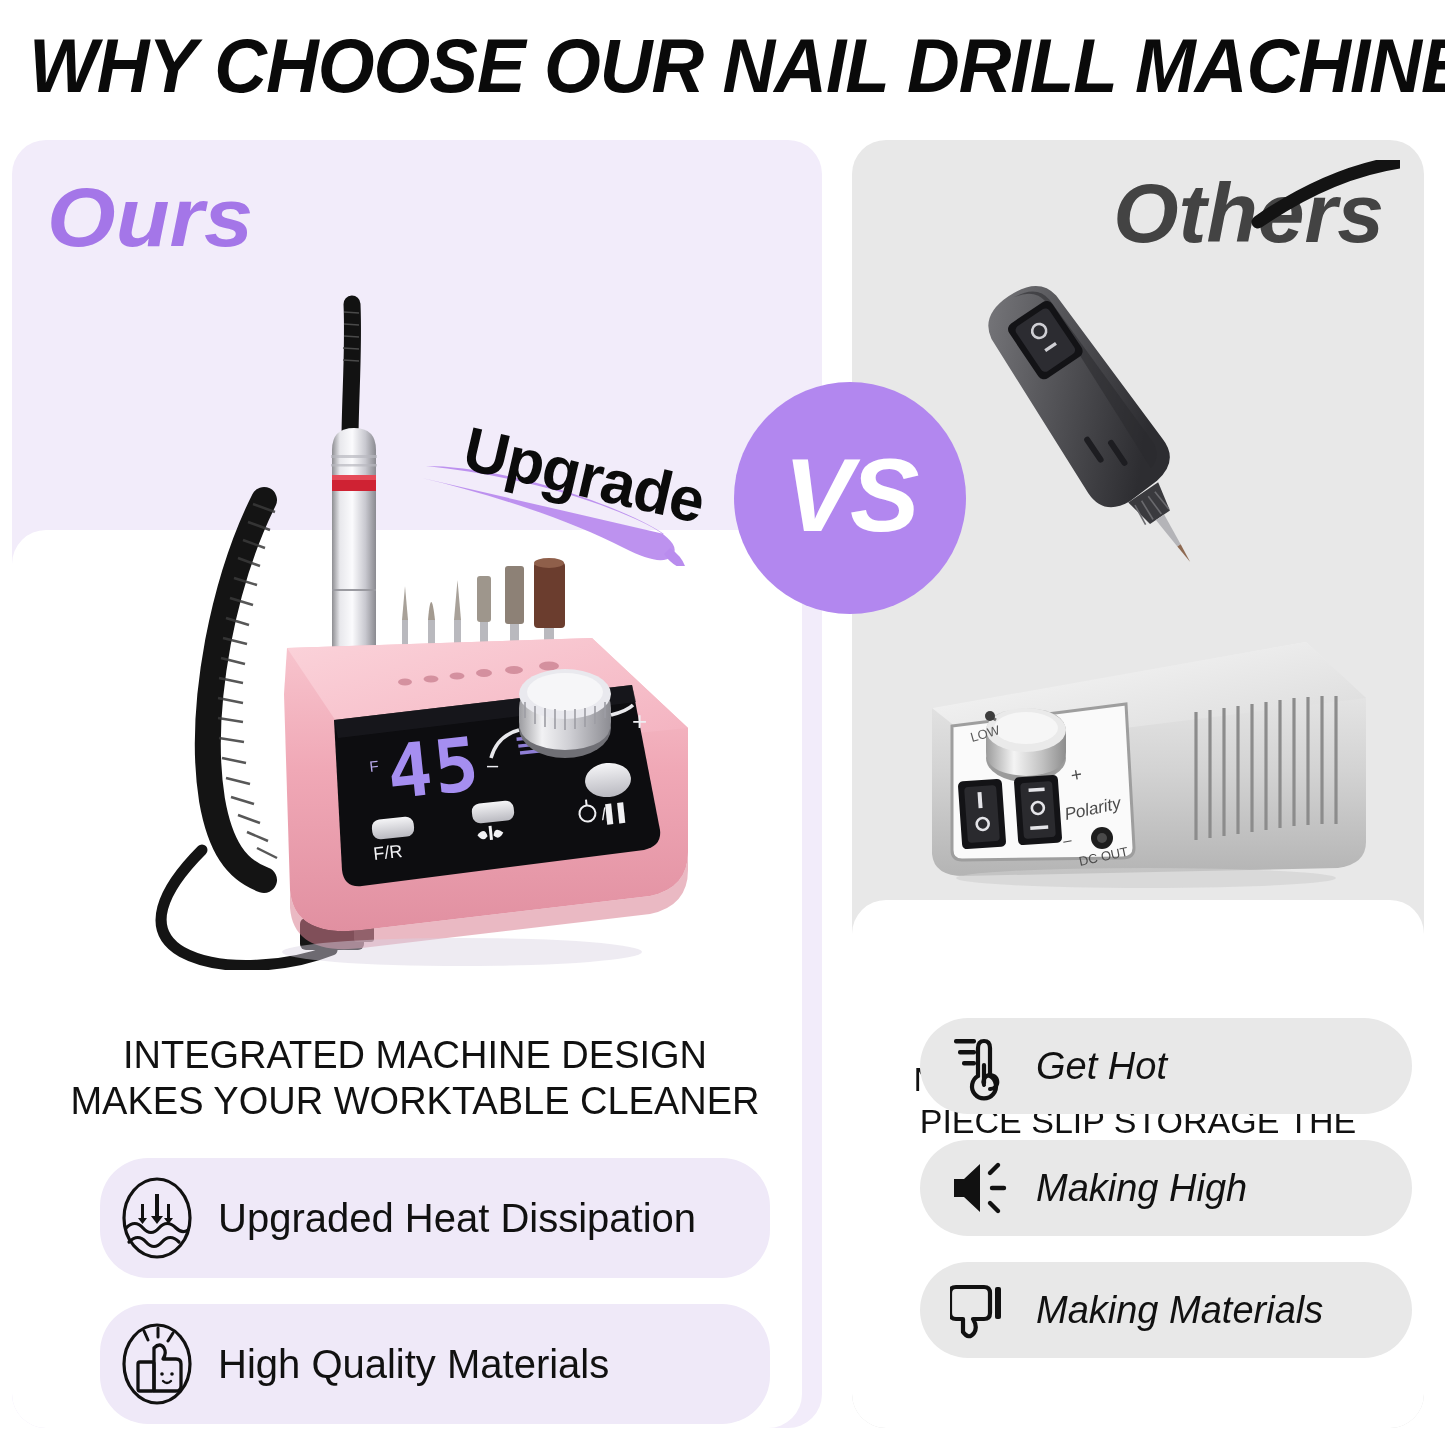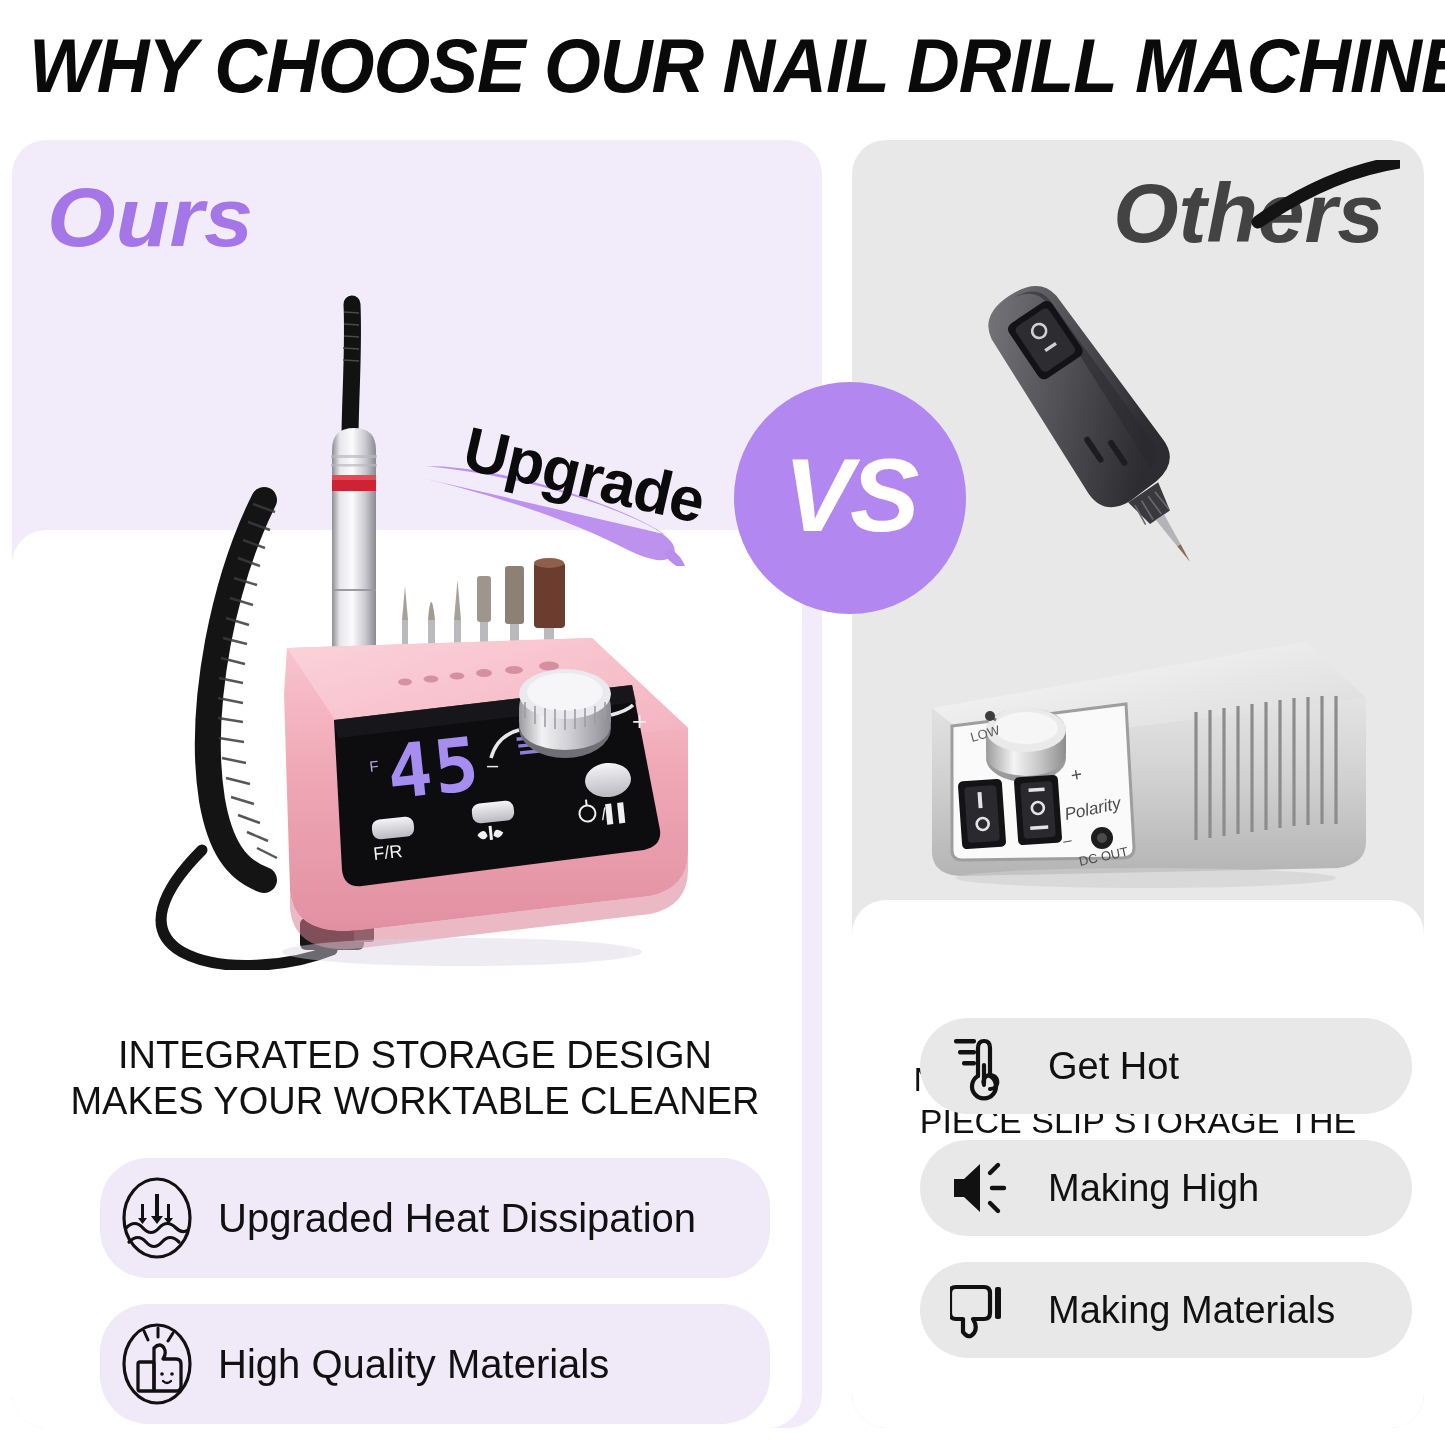--- a/index.html
+++ b/index.html
@@ -115,21 +115,21 @@
     width: 86px; height: 86px;
     display: flex; align-items: center; justify-content: center;
   }
   .pill-icon-r { width: 66px; height: 74px; }
 
   .pill-text {
     font-family: "Liberation Sans Narrow", "Liberation Sans", sans-serif;
     font-size: 40px; color: #111; white-space: nowrap;
   }
   .pill-l .pill-text { margin-left: 18px; }
-  .pill-r .pill-text { margin-left: 36px; font-size: 38px; }
+  .pill-r .pill-text { margin-left: 24px; font-size: 38px; font-style: italic; }
 
   svg { display: block; }
 </style>
 </head>
 <body>
 
 <div class="page">
 
   <div class="title">WHY CHOOSE OUR NAIL DRILL MACHINE</div>
 
@@ -320,21 +320,21 @@
 
     <div class="upgrade-wrap">
       <svg class="upgrade-swoosh" width="300" height="130" viewBox="0 0 300 130">
         <path d="M2 42 C70 58 150 84 204 112 C228 124 244 128 252 120 C260 112 250 100 226 88 C168 60 86 38 6 30 C34 30 80 36 128 50 C176 64 220 82 244 98" fill="#b98cee" opacity="0.95"></path>
         <path d="M250 112 q14 10 16 22 q-14 -4 -22 -16 z" fill="#b98cee"></path>
       </svg>
       <div class="upgrade-text">Upgrade</div>
     </div>
 
     <div class="caption caption-left">
-      <div>INTEGRATED STORAGE DESIGN</div>
+      <div>INTEGRATED MACHINE DESIGN</div>
       <div>MAKES YOUR WORKTABLE CLEANER</div>
     </div>
 
     <div class="pills pills-left">
 
       <div class="pill pill-l">
         <div class="pill-icon">
           <svg width="78" height="84" viewBox="0 0 78 84">
             <ellipse cx="39" cy="42" rx="33" ry="39" fill="none" stroke="#111" stroke-width="3.2"></ellipse>
             <g fill="#111">

